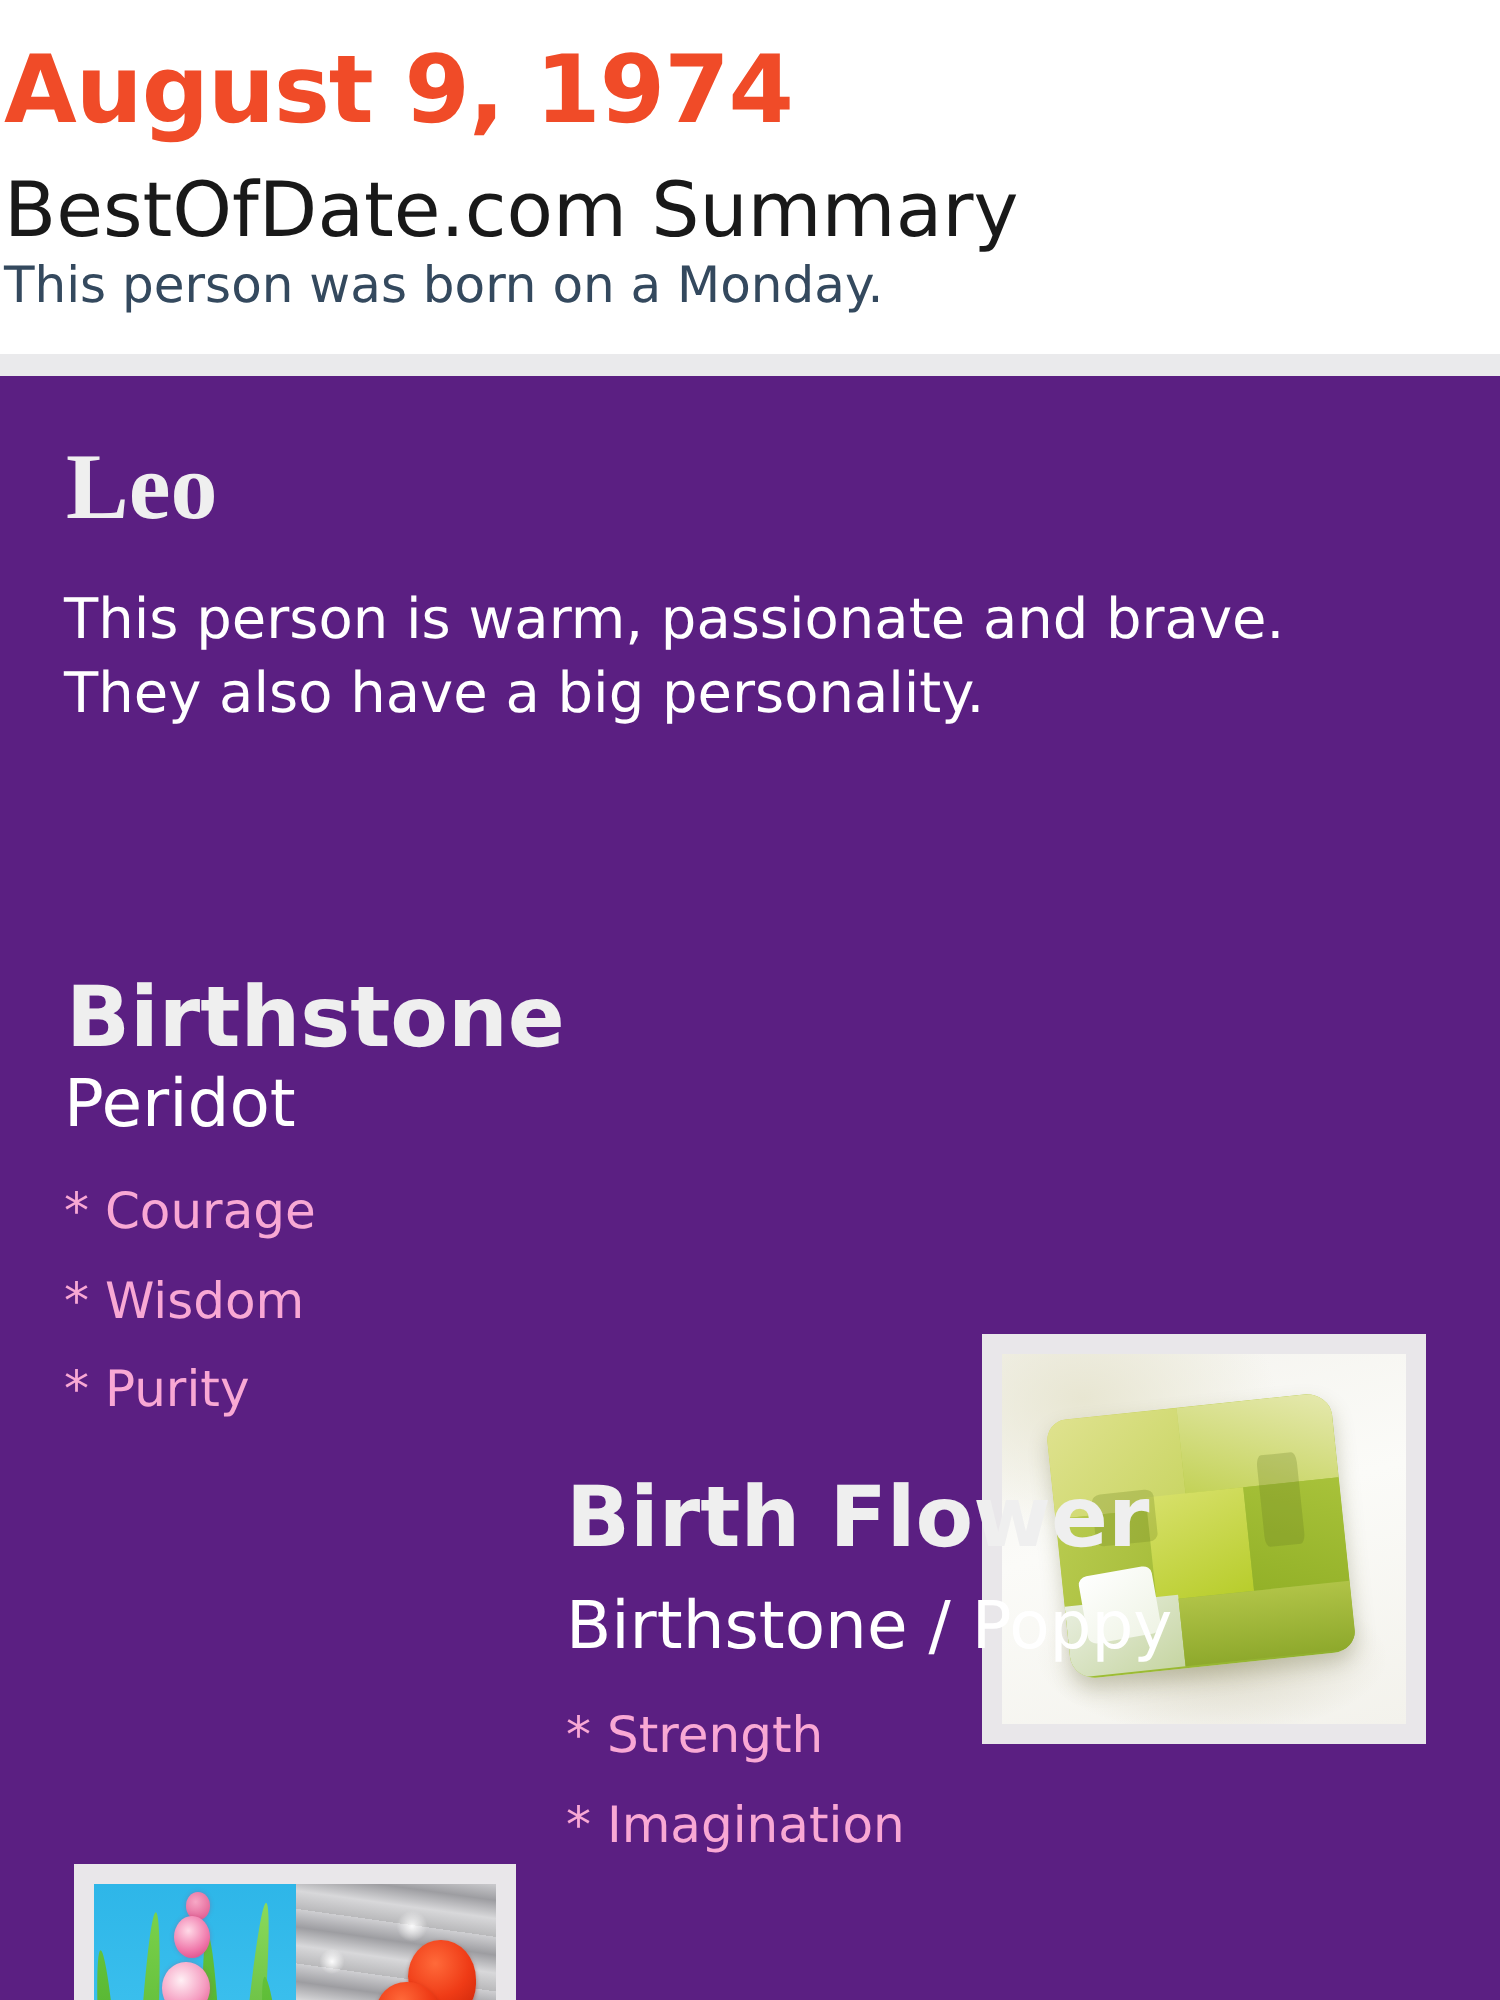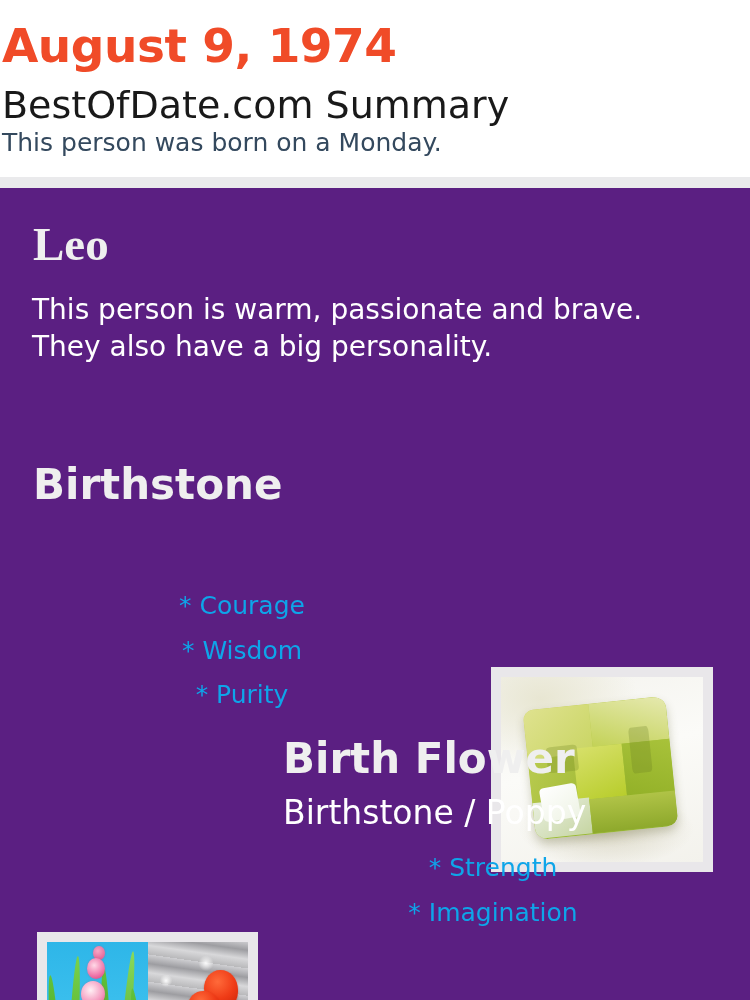--- a/index.html
+++ b/index.html
@@ -99,21 +99,21 @@
     font-size: 28px;
     font-weight: normal;
     line-height: 1.33;
     color: #ffffff;
   }
 
   
   .stone-title {
     position: absolute;
     left: 33px;
-    top: 276px;
+    top: 300px;
     font-size: 42px;
     font-weight: bold;
     line-height: 1;
     color: #efefef;
   }
   .stone-name {
     position: absolute;
     left: 32px;
     top: 347px;
     font-size: 33px;
@@ -124,23 +124,22 @@
   .stone-traits {
     position: absolute;
     left: 32px;
     top: 396px;
     width: 420px;
   }
   .trait {
     font-size: 25px;
     font-weight: normal;
     line-height: 1.78;
-    color: #0ea5e9;
+    color: #f9a8d4;
     white-space: nowrap;
-    text-align: center;
   }
 
   
   .flower-title {
     position: absolute;
     left: 283px;
     top: 550px;
     font-size: 42px;
     font-weight: bold;
     line-height: 1;
@@ -302,20 +301,21 @@
   </div>
 
   <div class="divider-strip"></div>
 
   <div class="body-purple">
 
     <div class="zodiac-title">Leo</div>
     <div class="zodiac-desc">This person is warm, passionate and brave. They also have a big personality.</div>
 
     <div class="stone-title">Birthstone</div>
+    <div class="stone-name">Peridot</div>
     <div class="stone-traits">
       <div class="trait">* Courage</div>
       <div class="trait">* Wisdom</div>
       <div class="trait">* Purity</div>
     </div>
 
     <div class="img-frame peridot-frame">
       <div class="img-inner peridot-photo">
         <div class="gem">
           <div class="facet f1"></div>

